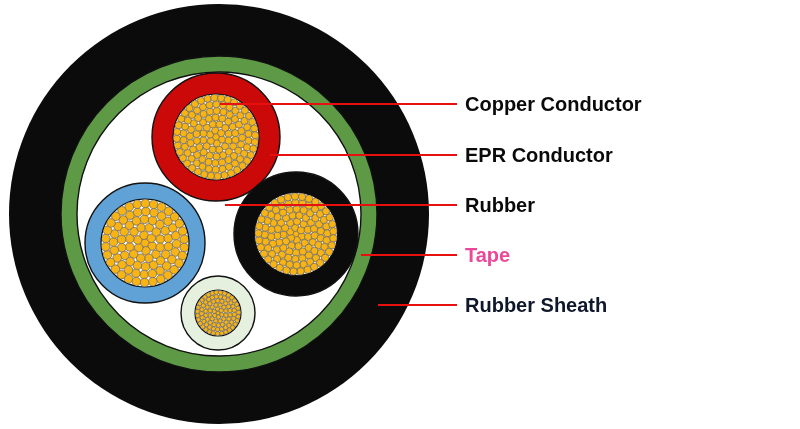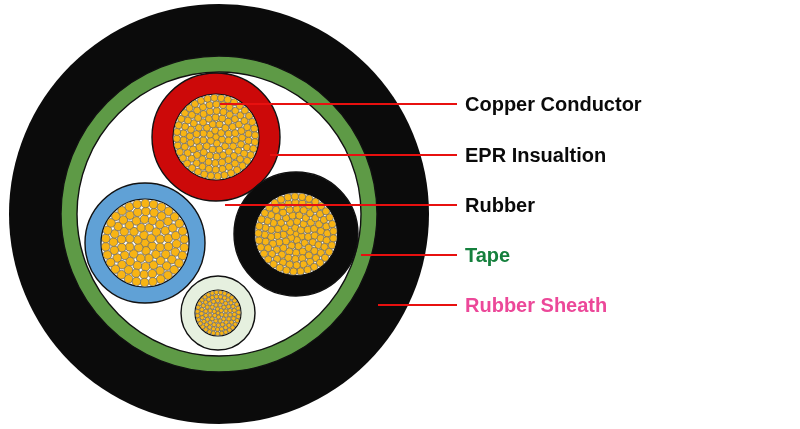--- a/index.html
+++ b/index.html
@@ -499,17 +499,17 @@
         </g>
       </g>
       <line x1="220" y1="104" x2="457" y2="104" stroke="#E8100F" stroke-width="2"></line>
       <line x1="270" y1="155" x2="457" y2="155" stroke="#E8100F" stroke-width="2"></line>
       <line x1="225" y1="205" x2="457" y2="205" stroke="#E8100F" stroke-width="2"></line>
       <line x1="361" y1="255" x2="457" y2="255" stroke="#E8100F" stroke-width="2"></line>
       <line x1="378" y1="305" x2="457" y2="305" stroke="#E8100F" stroke-width="2"></line>
     </svg>
 
   <div class="diagram-label" style="left: 465px; top: 104px; font-size: 20px; color: rgb(10, 10, 10);">Copper Conductor</div>
-  <div class="diagram-label" style="left: 465px; top: 155px; font-size: 20px; color: rgb(10, 10, 10);">EPR Insualtion</div>
+  <div class="diagram-label" style="left: 465px; top: 155px; font-size: 20px; color: rgb(10, 10, 10);">EPR Conductor</div>
   <div class="diagram-label" style="left: 465px; top: 205px; font-size: 20px; color: rgb(10, 10, 10);">Rubber</div>
-  <div class="diagram-label" style="left: 465px; top: 255px; font-size: 20px; color: #15803d;">Tape</div>
-  <div class="diagram-label" style="left: 465px; top: 305px; font-size: 20px; color: #ec4899;">Rubber Sheath</div>
+  <div class="diagram-label" style="left: 465px; top: 255px; font-size: 20px; color: #ec4899;">Tape</div>
+  <div class="diagram-label" style="left: 465px; top: 305px; font-size: 20px; color: #0f172a;">Rubber Sheath</div>
 </div>
 
 </body></html>

